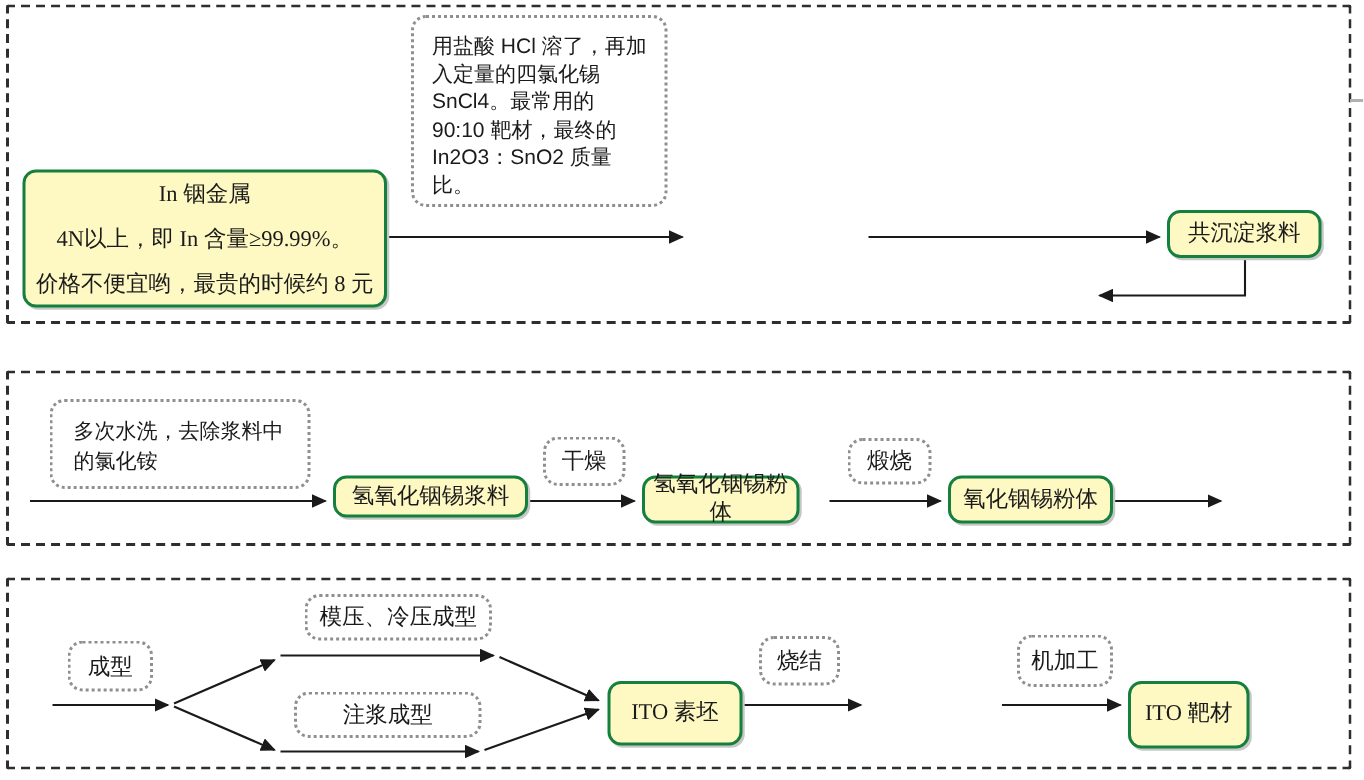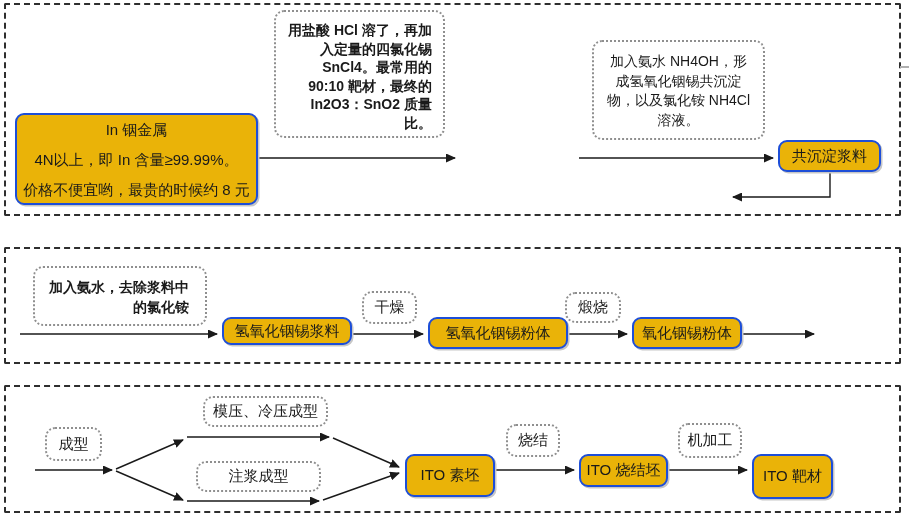--- a/index.html
+++ b/index.html
@@ -18,32 +18,33 @@
   .frame {
     position: absolute;
     border: 2px dashed #2e2e2e;
     border-radius: 2px;
     background: transparent;
   }
 
   
   .pbox {
     position: absolute;
-    border: 2px solid #1d4ed8;
+    border: 2px solid #15803d;
     border-radius: 9px;
-    background: #eab308;
+    background: #fef9c3;
     box-shadow: 1.5px 1.5px 0 #c7c7c7;
     display: flex;
     align-items: center;
     justify-content: center;
     font-size: 15px;
     text-align: center;
     white-space: pre-line;
     line-height: 1.25;
     z-index: 3;
+    font-family: Liberation Serif, serif;
   }
   .pbox.big {
     font-size: 15px;
     line-height: 30px;
     padding-top: 2px;
   }
 
   
   .note {
     position: absolute;
@@ -58,22 +59,21 @@
     white-space: pre-line;
     z-index: 3;
   }
   .note.para {
     font-size: 14px;
     align-items: flex-start;
     line-height: 18.6px;
   }
   .note.leftalign {
     justify-content: flex-start;
-    text-align: right;
-    font-weight: bold;
+    text-align: left;
   }
   .note.centerpara {
     line-height: 19.5px;
   }
 
   svg.arrows {
     position: absolute;
     left: 0; top: 0;
     width: 909px; height: 520px;
     z-index: 2;
@@ -121,49 +121,44 @@
 价格不便宜哟，最贵的时候约 8 元</div>
 
   <div class="note para leftalign" style="left:274px; top:10px; width:171px; height:128px; padding:9px 6px 0 12px;">用盐酸 HCl 溶了，再加
 入定量的四氯化锡
 SnCl4。最常用的
 90:10 靶材，最终的
 In2O3：SnO2 质量
 比。</div>
 
 
-  <div class="note para centerpara" style="left:592px; top:40px; width:173px; height:100px; padding-top:10px;">加入氨水 NH4OH，形
-成氢氧化铟锡共沉淀
-物，以及氯化铵 NH4Cl
-溶液。</div>
 
   <div class="pbox" style="left:778px; top:140px; width:103px; height:32px;">共沉淀浆料</div>
 
-  <div class="note para leftalign" style="left:33px; top:266px; width:174px; height:60px; padding:9px 0 0 14px; line-height:20px;">加入氨水，去除浆料中
+  <div class="note para leftalign" style="left:33px; top:266px; width:174px; height:60px; padding:9px 0 0 14px; line-height:20px;">多次水洗，去除浆料中
 的氯化铵</div>
 
   <div class="pbox" style="left:222px; top:317px; width:130px; height:28px;text-align:right;">氢氧化铟锡浆料</div>
 
   <div class="note" style="left:362px; top:291px; width:55px; height:33px;">干燥</div>
 
-  <div class="pbox" style="left:428px; top:317px; width:140px; height:32px;">氢氧化铟锡粉体</div>
+  <div class="pbox" style="left:428px; top:317px; width:105px; height:32px;">氢氧化铟锡粉体</div>
 
   <div class="note" style="left:565px; top:292px; width:56px; height:31px;">煅烧</div>
 
   <div class="pbox" style="left:632px; top:317px; width:110px; height:32px;">氧化铟锡粉体</div>
 
   <div class="note" style="left:203px; top:396px; width:125px; height:31px;">模压、冷压成型</div>
 
   <div class="note" style="left:45px; top:427px; width:57px; height:34px;">成型</div>
 
   <div class="note" style="left:196px; top:461px; width:125px; height:31px;">注浆成型</div>
 
   <div class="pbox" style="left:405px; top:454px; width:90px; height:43px;">ITO 素坯</div>
 
   <div class="note" style="left:506px; top:424px; width:54px; height:33px;">烧结</div>
 
-  <div class="pbox" style="left:579px; top:454px; width:89px; height:33px;">ITO 烧结坯</div>
 
   <div class="note" style="left:678px; top:423px; width:64px; height:35px;">机加工</div>
 
   <div class="pbox" style="left:752px; top:454px; width:81px; height:45px;">ITO 靶材</div>
 
 </div>
 
 </body></html>

